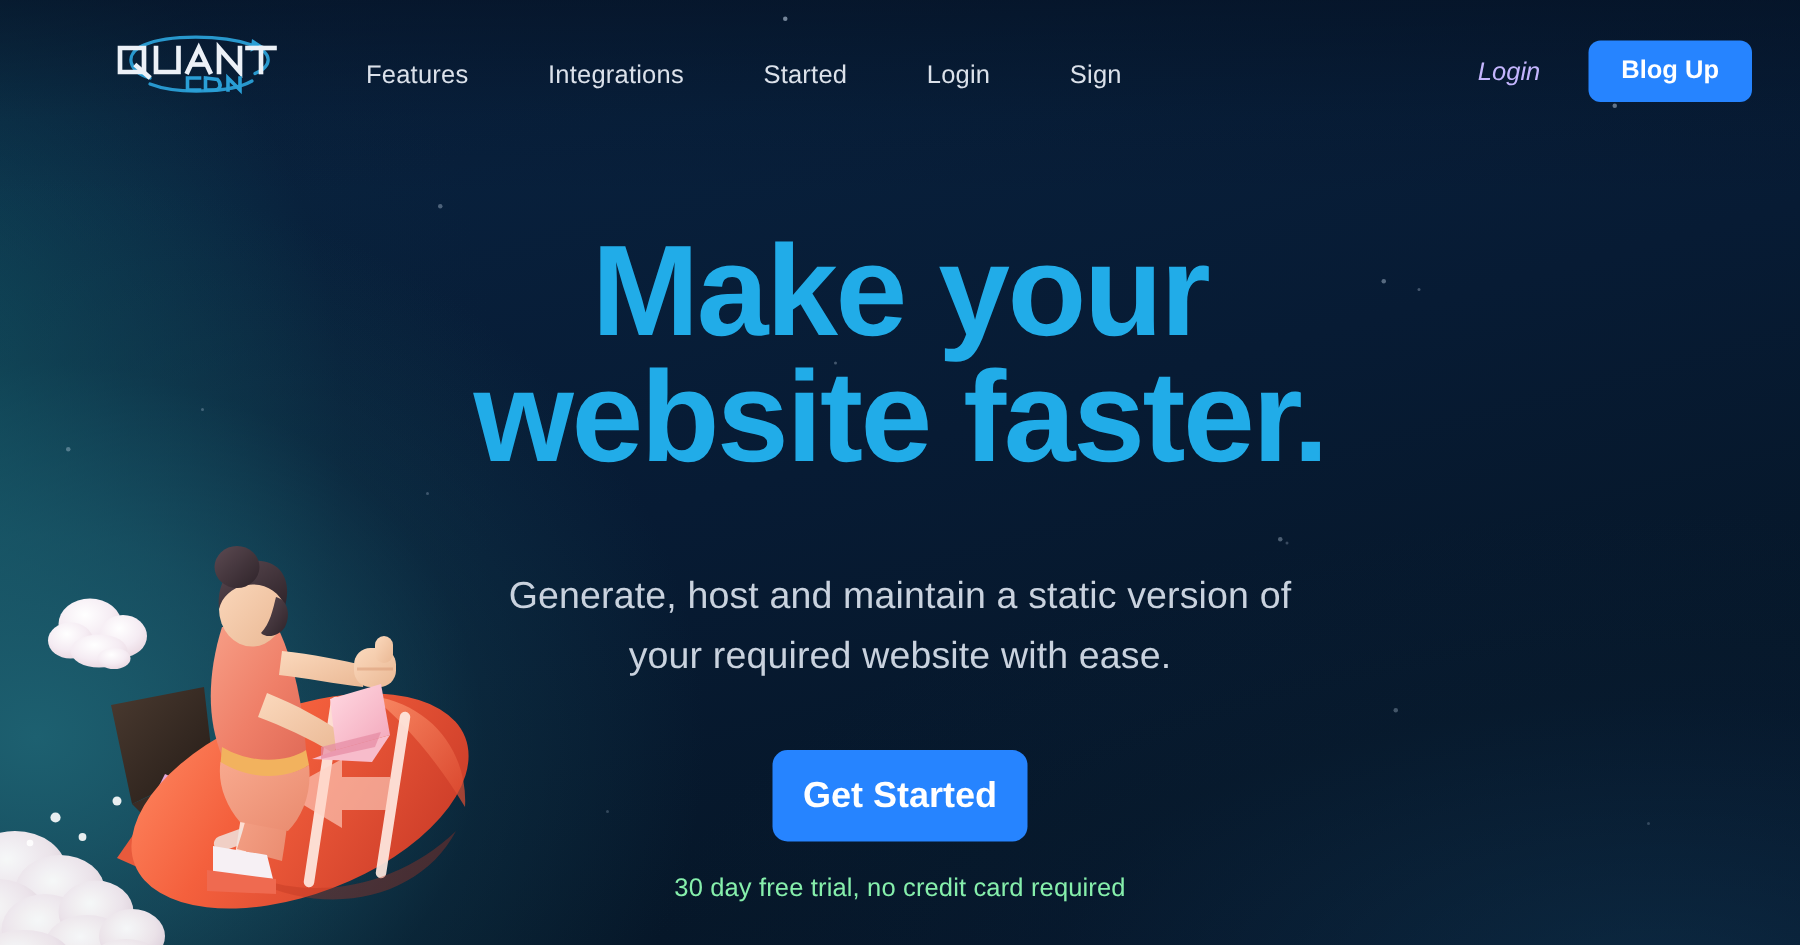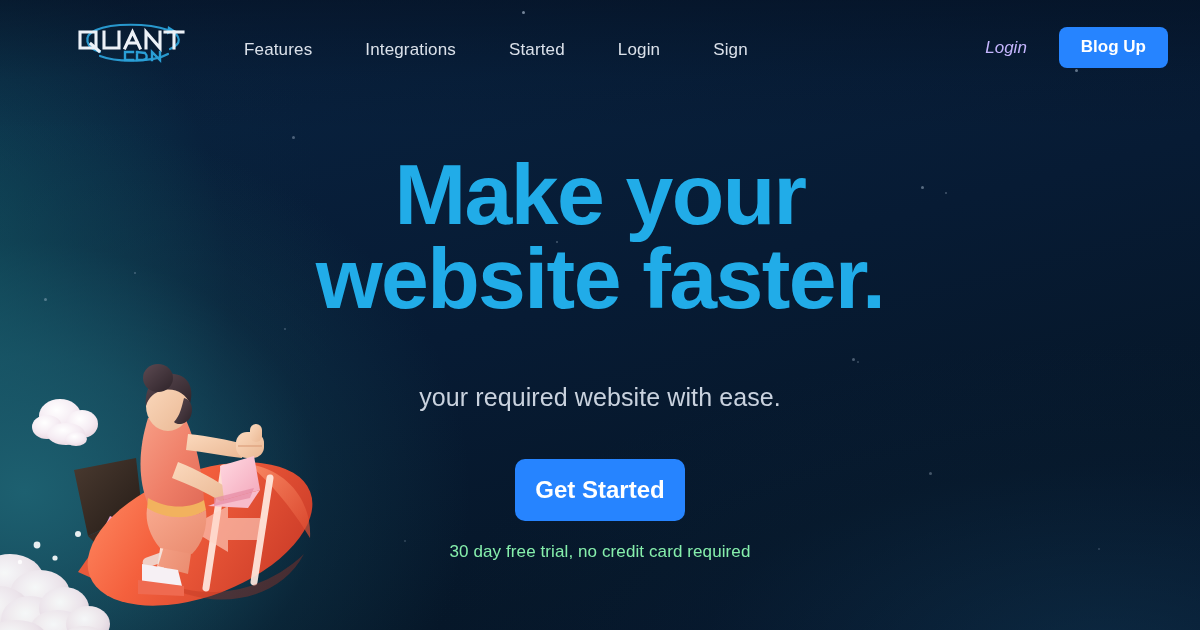--- a/index.html
+++ b/index.html
@@ -422,20 +422,21 @@
     </div>
   </header>
 
   <div class="hero-content">
     <h1 class="headline">
       <span class="line">Make your</span>
       <span class="line">website faster.</span>
     </h1>
 
     <p class="subhead">
+      <span class="line">Generate, host and maintain a static version of</span>
       <span class="line">your required website with ease.</span>
     </p>
 
     <button class="cta-btn">Get Started</button>
 
     <div class="trial-note">30 day free trial, no credit card required</div>
   </div>
 
 </div>
 

